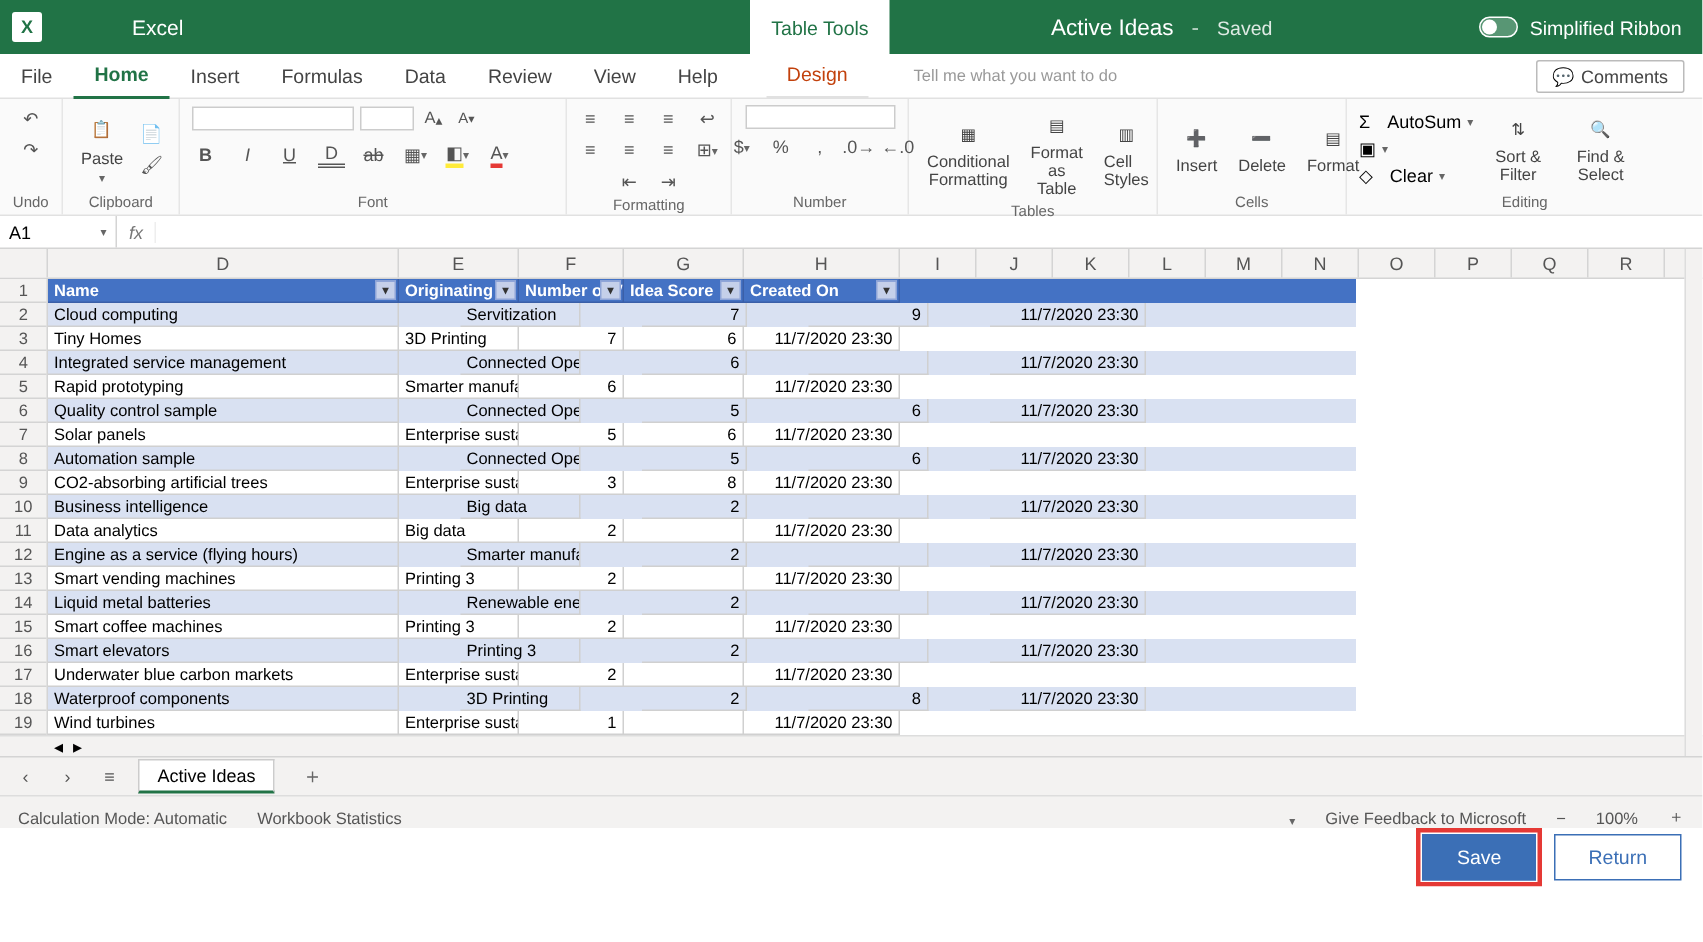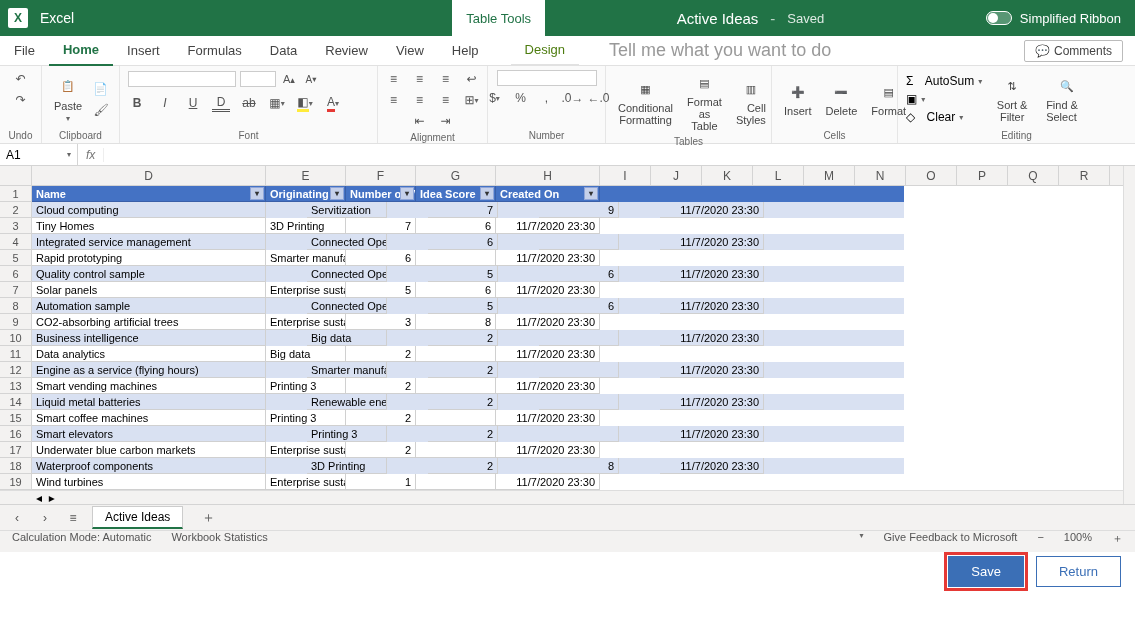--- a/index.html
+++ b/index.html
@@ -1,35 +1,35 @@
 <!DOCTYPE html>
 <html><head>
 <meta charset="utf-8">
 <style>
   * { box-sizing: border-box; margin: 0; padding: 0; }
   body { font-family: "Segoe UI", Arial, sans-serif; font-size: 12px; background: #fff; width: 1135px; }
   
   
   .titlebar { display: flex; align-items: center; height: 36px; background: #217346; color: #fff; }
   .app-icon { width: 36px; height: 36px; display: flex; align-items: center; justify-content: center; }
-  .app-name { padding: 0 18px 0 4px; font-size: 14px; }
+  .app-name { padding: 0 18px 0 4px; font-size: 14px; margin-left: 48px; }
   .tool-context { background: #fff; color: #217346; padding: 0 14px; height: 36px; display: flex; align-items: center; font-size: 13px; }
   .doc-title-wrap { flex: 1; display: flex; align-items: center; justify-content: center; gap: 12px; font-size: 15px; }
   .doc-saved { font-size: 13px; opacity: 0.85; }
   .simp-toggle { display: flex; align-items: center; gap: 8px; padding-right: 14px; font-size: 13px; }
   .toggle-track { width: 26px; height: 14px; border-radius: 7px; background: rgba(255,255,255,0.25); border: 1px solid #fff; display: flex; align-items: center; }
   .toggle-thumb { width: 10px; height: 10px; border-radius: 50%; background: #fff; margin-left: 1px; }
 
   
   .tabsrow { display: flex; align-items: center; height: 30px; border-bottom: 1px solid #e1e1e1; background: #fff; }
   .tab { padding: 0 14px; height: 30px; display: flex; align-items: center; color: #444; font-size: 13px; cursor: pointer; }
   .tab.file { color: #444; }
   .tab.active { color: #217346; border-bottom: 2px solid #217346; font-weight: 600; }
-  .tab.context { color: #4d7c0f; border-bottom: 2px solid #e1e1e1; margin-left: 18px; }
-  .tellme { flex: 1; color: #999; padding-left: 30px; font-size: 18px; }
+  .tab.context { color: #c2410c; border-bottom: 2px solid #e1e1e1; margin-left: 18px; }
+  .tellme { flex: 1; color: #999; padding-left: 30px; font-size: 11px; }
   .comments-btn { border: 1px solid #bbb; padding: 3px 10px; margin-right: 12px; border-radius: 2px; color: #444; display: flex; align-items: center; gap: 4px; font-size: 12px; }
 
   
   .ribbon { display: flex; height: 78px; border-bottom: 1px solid #e1e1e1; background: #fafafa; }
   .group { border-right: 1px solid #e6e6e6; padding: 4px 8px 2px 8px; display: flex; flex-direction: column; justify-content: space-between; }
   .group-body { flex: 1; display: flex; align-items: center; gap: 6px; }
   .group-label { text-align: center; font-size: 10px; color: #666; padding-top: 2px; }
   .rb-btn { display: flex; flex-direction: column; align-items: center; gap: 2px; font-size: 11px; color: #444; padding: 2px 4px; }
   .rb-btn .ico { width: 22px; height: 22px; display: flex; align-items: center; justify-content: center; }
   .rb-sm { width: 18px; height: 18px; display: flex; align-items: center; justify-content: center; color: #555; }
@@ -68,21 +68,21 @@
   .filter-btn { position: absolute; right: 1px; top: 1px; width: 14px; height: 13px; background: #c5d0ea; color: #333; display: flex; align-items: center; justify-content: center; font-size: 8px; border: 1px solid #8fa5d8; }
   .band { background: #D9E1F2; gap: 41px; }
   .scrollbar-v { position:absolute; right:0; top:0; width:12px; height:100%; background:#f3f2f1; border-left:1px solid #ddd; }
   
   .sheet-scroll { height: 14px; background: #f3f2f1; border-top: 1px solid #ddd; display: flex; align-items: center; padding-left: 36px; }
   
   .sheetbar { height: 26px; display: flex; align-items: center; border-top: 1px solid #d4d4d4; background: #f3f2f1; padding-left: 8px; gap: 10px; }
   .sheet-tab { padding: 3px 12px; background: #fff; border: 1px solid #ccc; border-bottom: 2px solid #217346; font-size: 12px; }
   .add-sheet { color: #666; font-size: 14px; padding: 0 8px; }
   
-  .statusbar { height: 22px; display: flex; align-items: flex-start; padding: 0 12px; background: #f3f2f1; border-top: 1px solid #ddd; font-size: 11px; color: #555; gap: 20px; }
+  .statusbar { height: 22px; display: flex; align-items: flex-end; padding: 0 12px; background: #f3f2f1; border-top: 1px solid #ddd; font-size: 11px; color: #555; gap: 20px; }
   .statusbar .spacer { flex: 1; }
   
   .dlgbar { display: flex; justify-content: flex-end; gap: 12px; padding: 4px 14px; }
   .dbtn { padding: 7px 22px; font-size: 13px; border: 1px solid #3b6fb6; background: #fff; color: #3b6fb6; }
   .dbtn.primary { background: #3b6fb6; color: #fff; outline: 3px solid #e53935; outline-offset: 1px; }
 </style>
 </head>
 <body>
 
 <div class="titlebar">
@@ -188,21 +188,21 @@
         <div class="rb-sm">≡</div>
         <div class="rb-sm">≡</div>
         <div class="rb-sm">≡</div>
         <div class="rb-sm">⊞<span class="chev">▾</span></div>
       </div>
       <div class="mini-row" style="gap:8px">
         <div class="rb-sm">⇤</div>
         <div class="rb-sm">⇥</div>
       </div>
     </div>
-    <div class="group-label">Alignment</div>
+    <div class="group-label">Formatting</div>
   </div>
   <div class="group" style="width:118px">
     <div class="group-body mini-col">
       <div class="mini-row">
           <div class="font-picker" style="width:100px">&nbsp;</div>
         </div>
       <div class="mini-row" style="gap:8px">
         <div class="rb-sm">$<span class="chev">▾</span></div>
         <div class="rb-sm">%</div>
         <div class="rb-sm">,</div>
@@ -217,21 +217,21 @@
       <div class="rb-btn">
           <div class="ico">▦</div>
           <span style="max-width:56px;text-align:center">Conditional Formatting</span>
         </div>
       <div class="rb-btn">
           <div class="ico">▤</div>
           <span style="max-width:50px;text-align:center">Format as Table</span>
         </div>
       <div class="rb-btn">
           <div class="ico">▥</div>
-          <span style="max-width:40px;text-align:right">Cell Styles</span>
+          <span style="max-width:40px;text-align:left">Cell Styles</span>
         </div>
     </div>
     <div class="group-label">Tables</div>
   </div>
   <div class="group" style="width:126px">
     <div class="group-body">
       <div class="rb-btn">
           <div class="ico">➕</div>
           <span>Insert</span>
         </div>
@@ -255,21 +255,21 @@
             <span class="chev">▾</span>
           </div>
         <div class="mini-row"><span>◇</span>&nbsp;<span>Clear</span><span class="chev">▾</span></div>
       </div>
       <div class="rb-btn">
           <div class="ico">⇅</div>
           <span style="max-width:40px;text-align:center">Sort &amp; Filter</span>
         </div>
       <div class="rb-btn">
           <div class="ico">🔍</div>
-          <span style="max-width:42px;">Find &amp; Select</span>
+          <span style="max-width:42px;text-align:center">Find &amp; Select</span>
         </div>
     </div>
     <div class="group-label">Editing</div>
   </div>
 </div>
 
 <div class="fbar">
   <div class="namebox">
       <span>A1</span>
       <span class="chev">▾</span>

